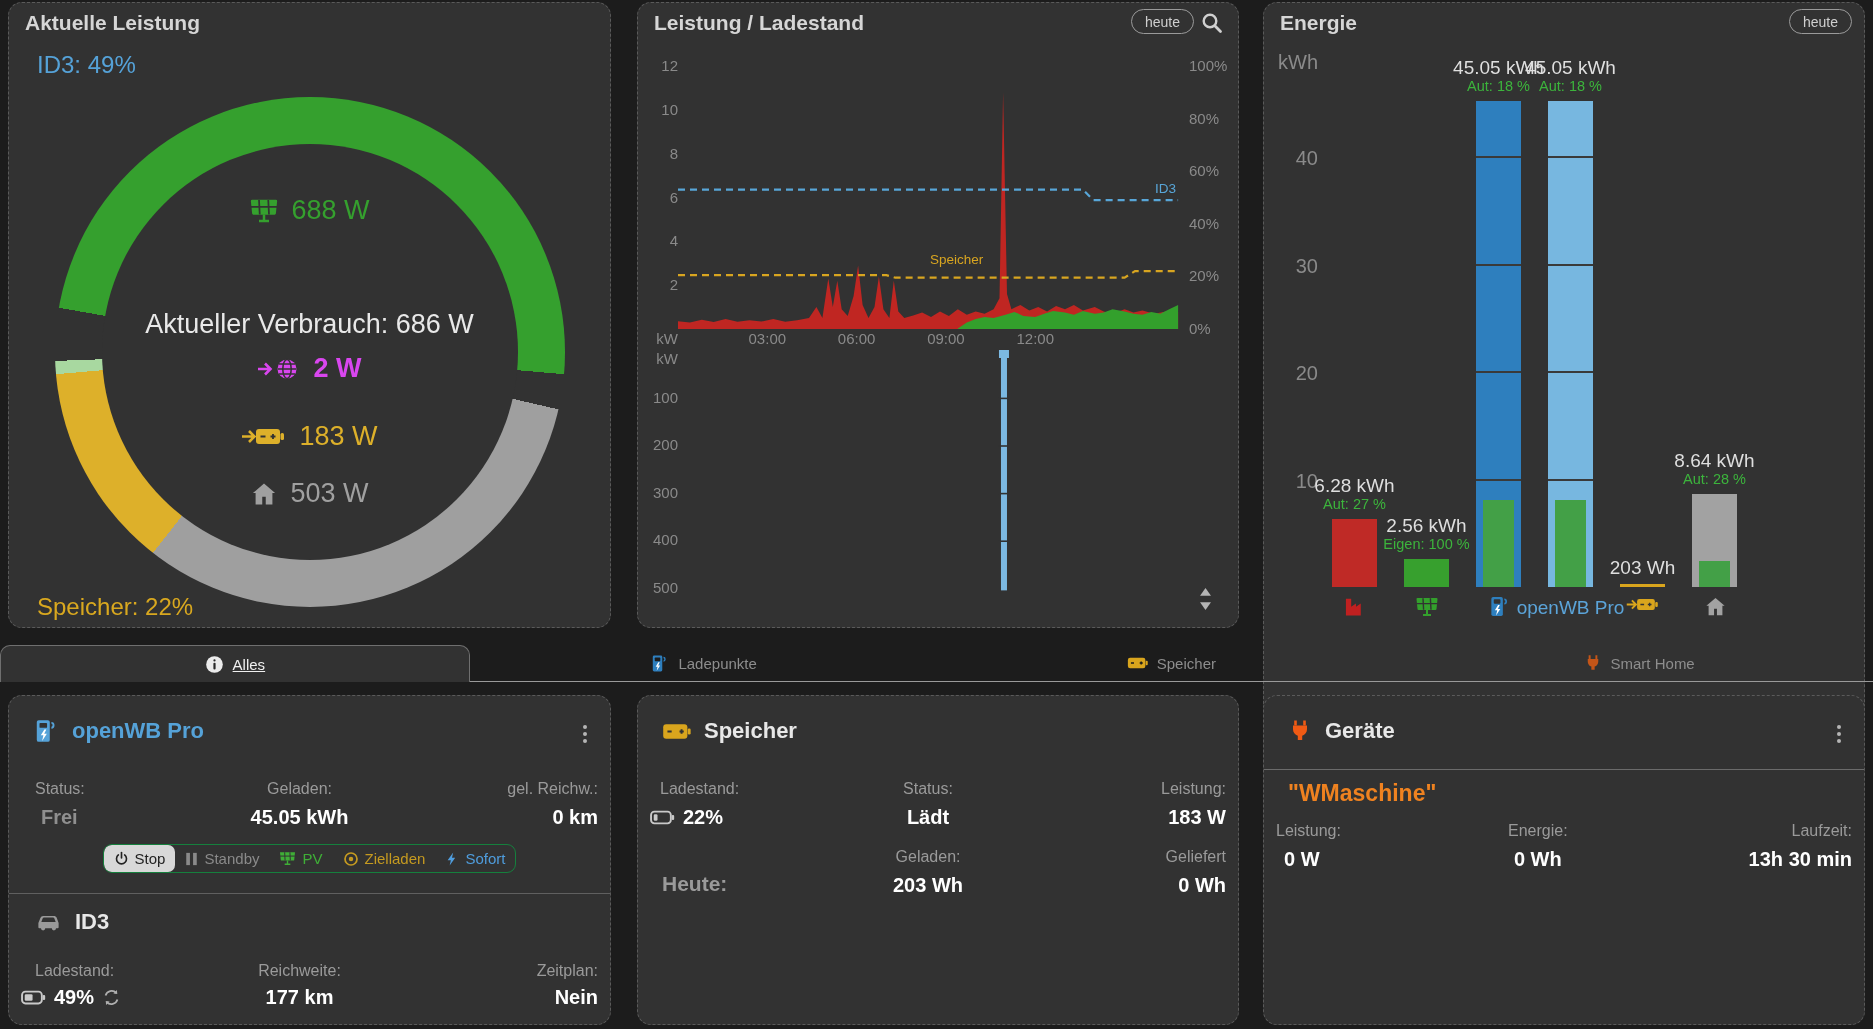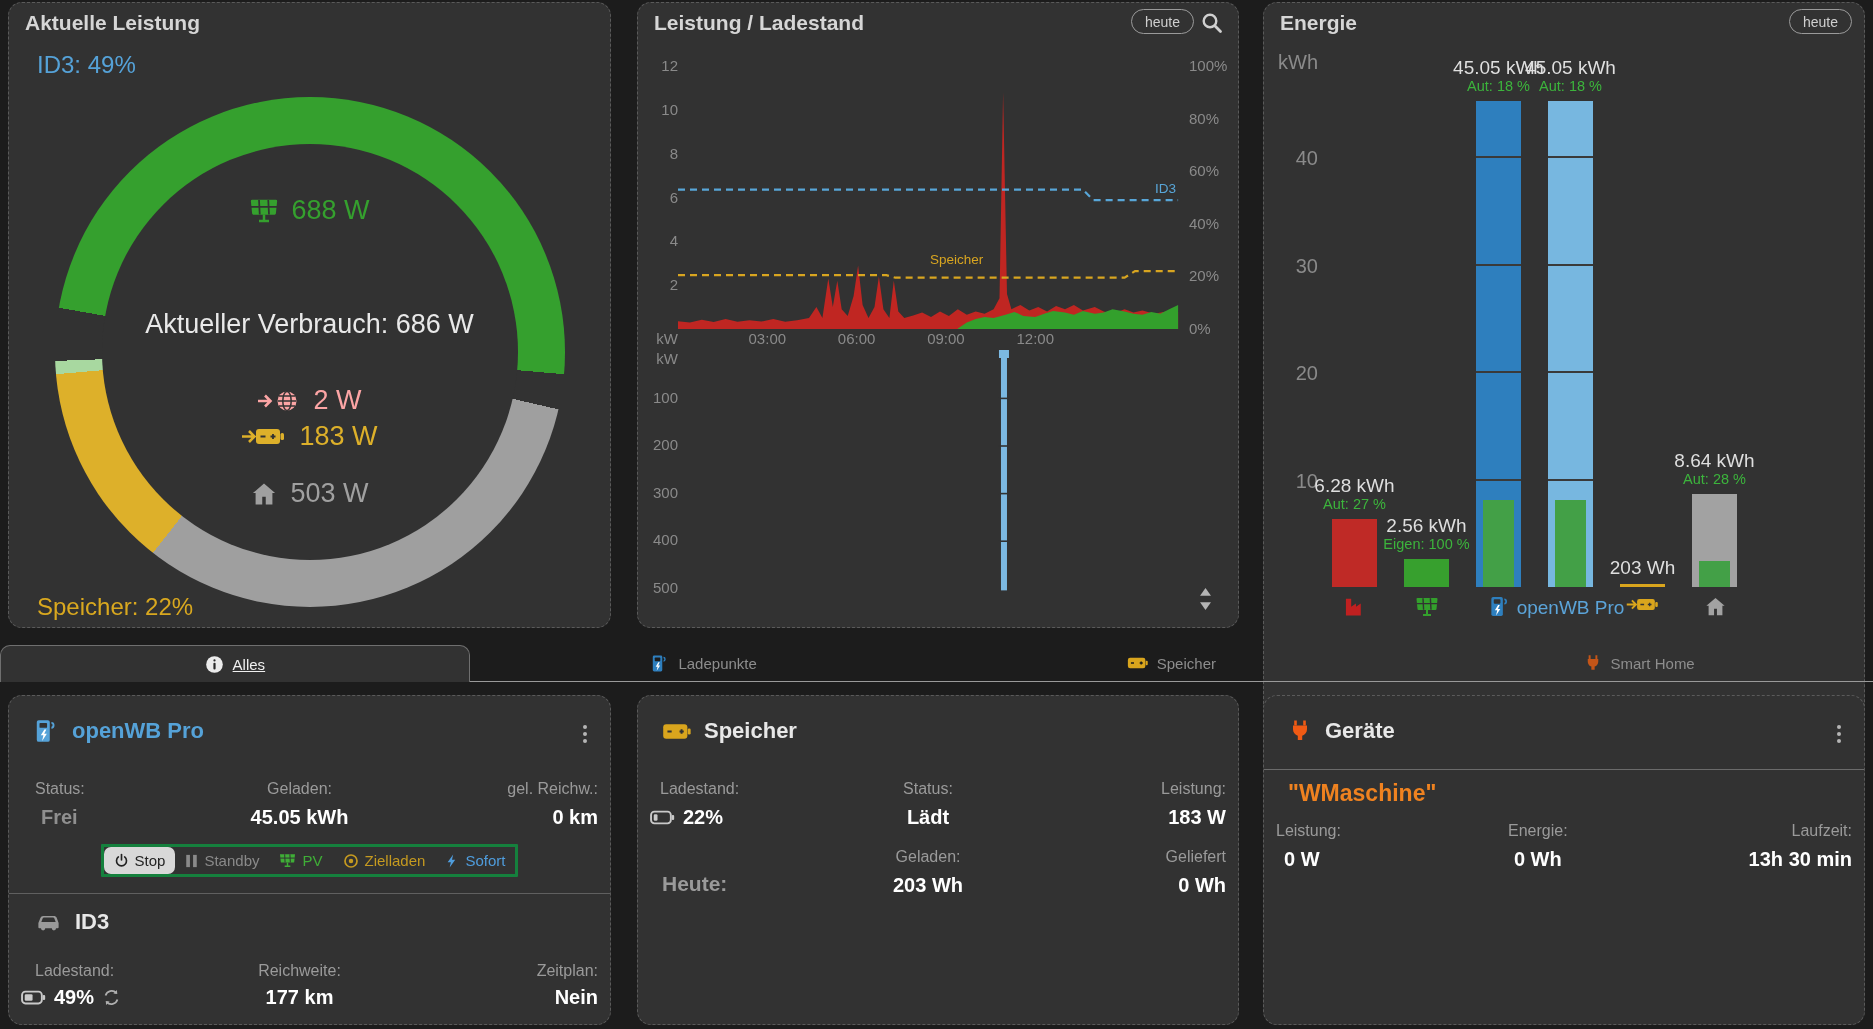--- a/index.html
+++ b/index.html
@@ -36,21 +36,21 @@
   
   .b-head { position:absolute; left:24px; top:22px; display:flex; align-items:center; gap:13px; font-size:22px; font-weight:bold; color:#e8e8e8; }
   .kebab { position:absolute; right:20px; top:26px; display:flex; flex-direction:column; gap:3px; cursor:pointer; padding:3px; }
   .kebab i { width:4px; height:4px; border-radius:50%; background:#b5b5b5; }
   .f-grid { position:absolute; left:0; right:0; display:grid; grid-template-columns:150px 1fr 170px; padding:0 12px; }
   .f-grid .c1 { text-align:left; } .f-grid .c2 { text-align:center; } .f-grid .c3 { text-align:right; }
   .flabel { font-size:16px; color:#9a9a9a; }
   .fvalue { font-size:20px; font-weight:bold; color:#fff; }
   .fvalue.muted { color:#8f8f8f; }
   .mode-group { position:absolute; left:0; right:0; top:148px; display:flex; justify-content:center; }
-  .mode-inner { display:inline-flex; border:3px solid #15803d; border-radius:1px; overflow:hidden;justify-content:space-between; }
+  .mode-inner { display:inline-flex; border:1px solid #15803d; border-radius:9px; overflow:hidden;justify-content:space-between; }
   .mode-btn { display:flex; align-items:center; gap:6px; padding:5px 10px; font-size:15px; background:transparent; border:none; cursor:pointer; font-family:inherit; }
   .divider { position:absolute; left:0; right:0; height:0; border-top:1px solid #606060; }
   .sec-head { position:absolute; left:26px; display:flex; align-items:center; gap:13px; font-size:22px; font-weight:bold; color:#e8e8e8; }
   .inline-val { display:inline-flex; align-items:center; gap:8px; }
   .today { position:absolute; left:24px; font-size:21px; font-weight:bold; color:#9a9a9a; }
   .dev-name { position:absolute; left:24px; font-size:23px; font-weight:bold; color:#ef8220; }
   .sort-toggle { position:absolute; left:560px; top:584px; cursor:pointer; }
   .search-btn { position:absolute; right:14px; top:8px; cursor:pointer; }
 </style>
 </head>
@@ -71,21 +71,21 @@
             <path d="M2.5 3h19a1 1 0 0 1 1 1.1l-1 9.9a1 1 0 0 1-1 .9h-17a1 1 0 0 1-1-.9l-1-9.9A1 1 0 0 1 2.5 3z" fill="currentColor"></path>
             <path d="M8 3.2l.6 11.6M15.4 3.2L16 14.8M1.6 8.6h20.8" stroke="#323232" stroke-width="1.4" fill="none"></path>
             <path d="M11 14.8h2v4.2h3v2H8v-2h3z" fill="currentColor"></path>
           </svg>
       </span>
       <span>688 W</span>
     </div>
     <div class="g-row" style="top:306px;color:#e9e9e9;">
       <span>Aktueller Verbrauch: 686 W</span>
     </div>
-    <div class="g-row" style="top:382px;color:#fca5a5;">
+    <div class="g-row" style="top:350px;color:#d946ef;font-weight:bold;">
       <span class="icon">
         <svg width="44" height="26" viewBox="0 0 44 24">
             <path d="M1 12h11M8 6.5L13.5 12 8 17.5" stroke="currentColor" stroke-width="2.6" fill="none"></path>
             <circle cx="30" cy="12" r="9.5" fill="currentColor"></circle>
             <ellipse cx="30" cy="12" rx="4.2" ry="9.5" fill="none" stroke="#323232" stroke-width="1.5"></ellipse>
             <path d="M20.8 12h18.4M22 7h16M22 17h16" stroke="#323232" stroke-width="1.5" fill="none"></path>
           </svg>
       </span>
       <span>2 W</span>
     </div>

